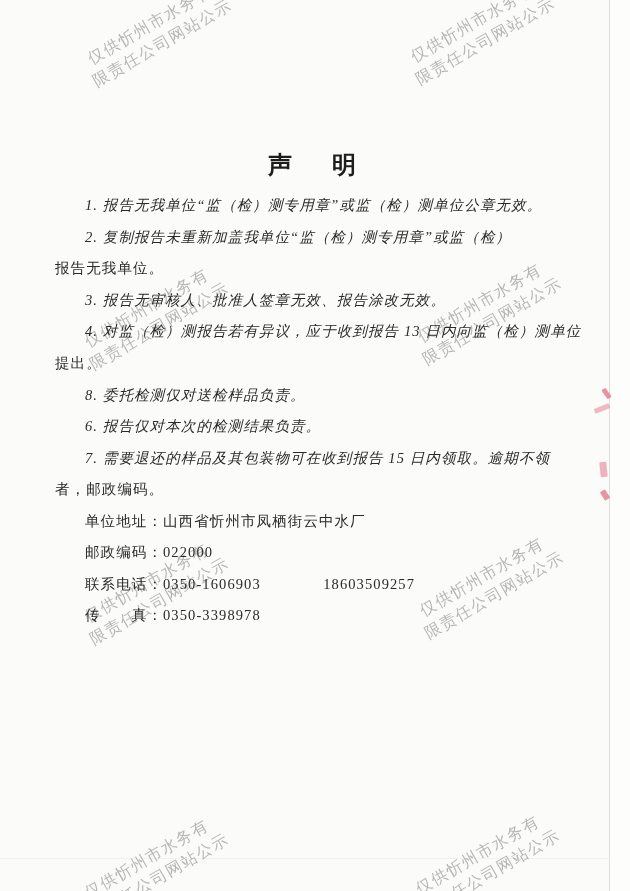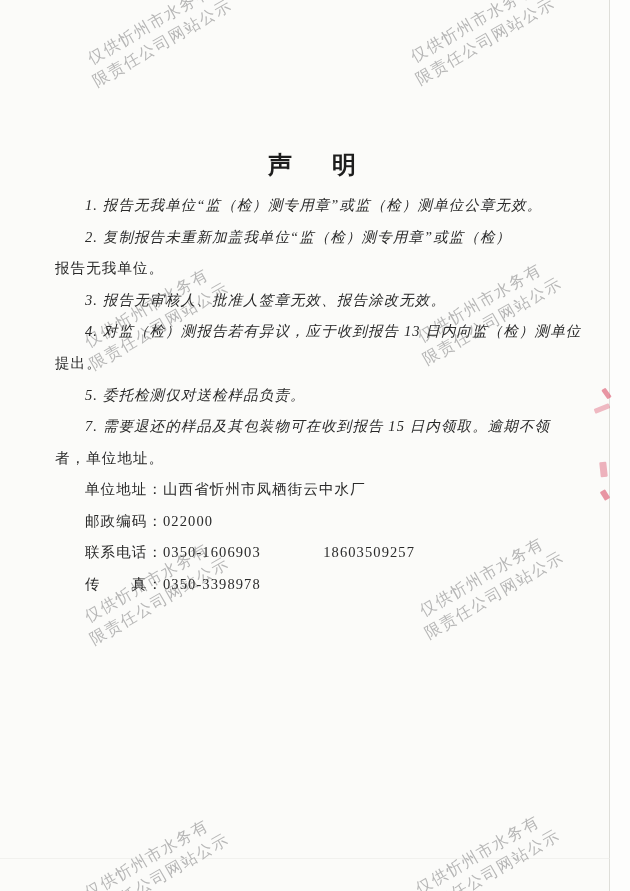--- a/index.html
+++ b/index.html
@@ -97,23 +97,24 @@
   <div class="content">
     <div class="title">声　明</div>
 
     <div class="body-block">
       <div class="line indent">1. 报告无我单位“监（检）测专用章”或监（检）测单位公章无效。</div>
       <div class="line indent">2. 复制报告未重新加盖我单位“监（检）测专用章”或监（检）</div>
       <div class="line">报告无我单位。</div>
       <div class="line indent">3. 报告无审核人、批准人签章无效、报告涂改无效。</div>
       <div class="line indent">4. 对监（检）测报告若有异议，应于收到报告 13 日内向监（检）测单位</div>
       <div class="line">提出。</div>
-      <div class="line indent">5. 委托检测仅对送检样品负责。</div>
+      <div class="line indent">8. 委托检测仅对送检样品负责。</div>
+      <div class="line indent">6. 报告仅对本次的检测结果负责。</div>
       <div class="line indent">7. 需要退还的样品及其包装物可在收到报告 15 日内领取。逾期不领</div>
-      <div class="line">者，单位地址。</div>
+      <div class="line">者，邮政编码。</div>
     </div>
 
     <div class="contact-block">
       <div class="line">单位地址：山西省忻州市凤栖街云中水厂</div>
       <div class="line">邮政编码：022000</div>
       <div class="line">联系电话：0350-1606903　　　　18603509257</div>
       <div class="line">传　　真：0350-3398978</div>
     </div>
   </div>
 

